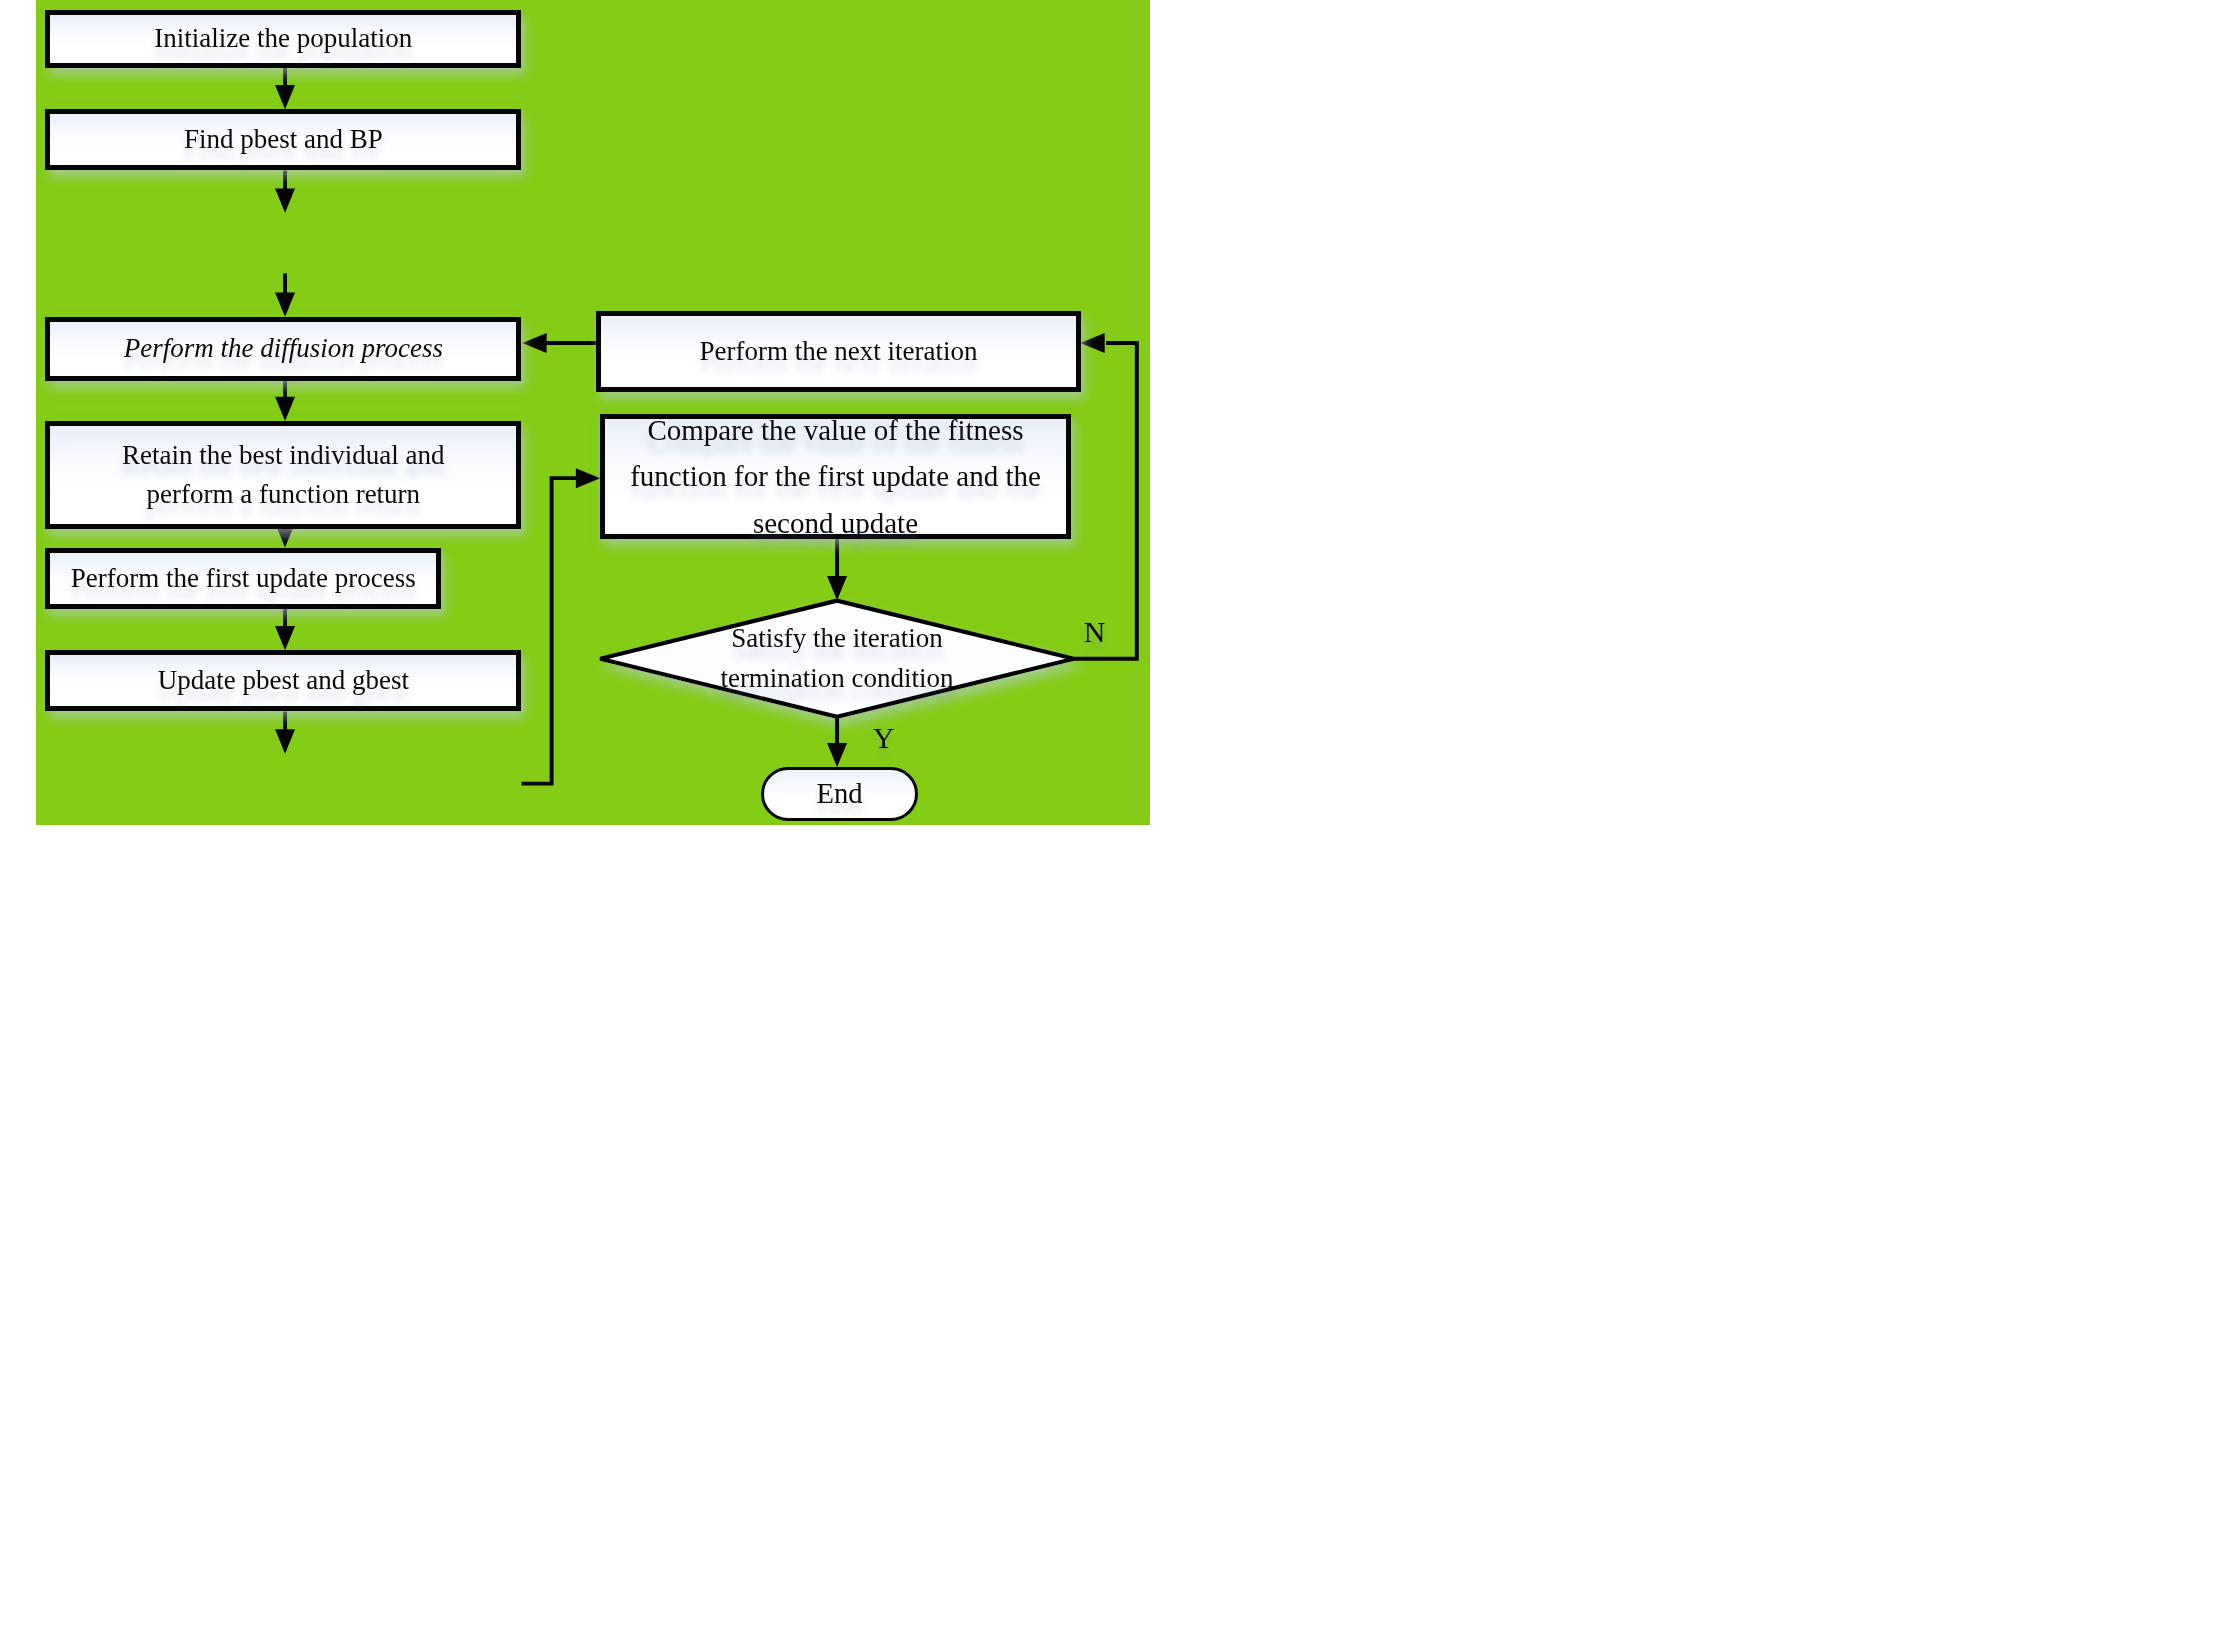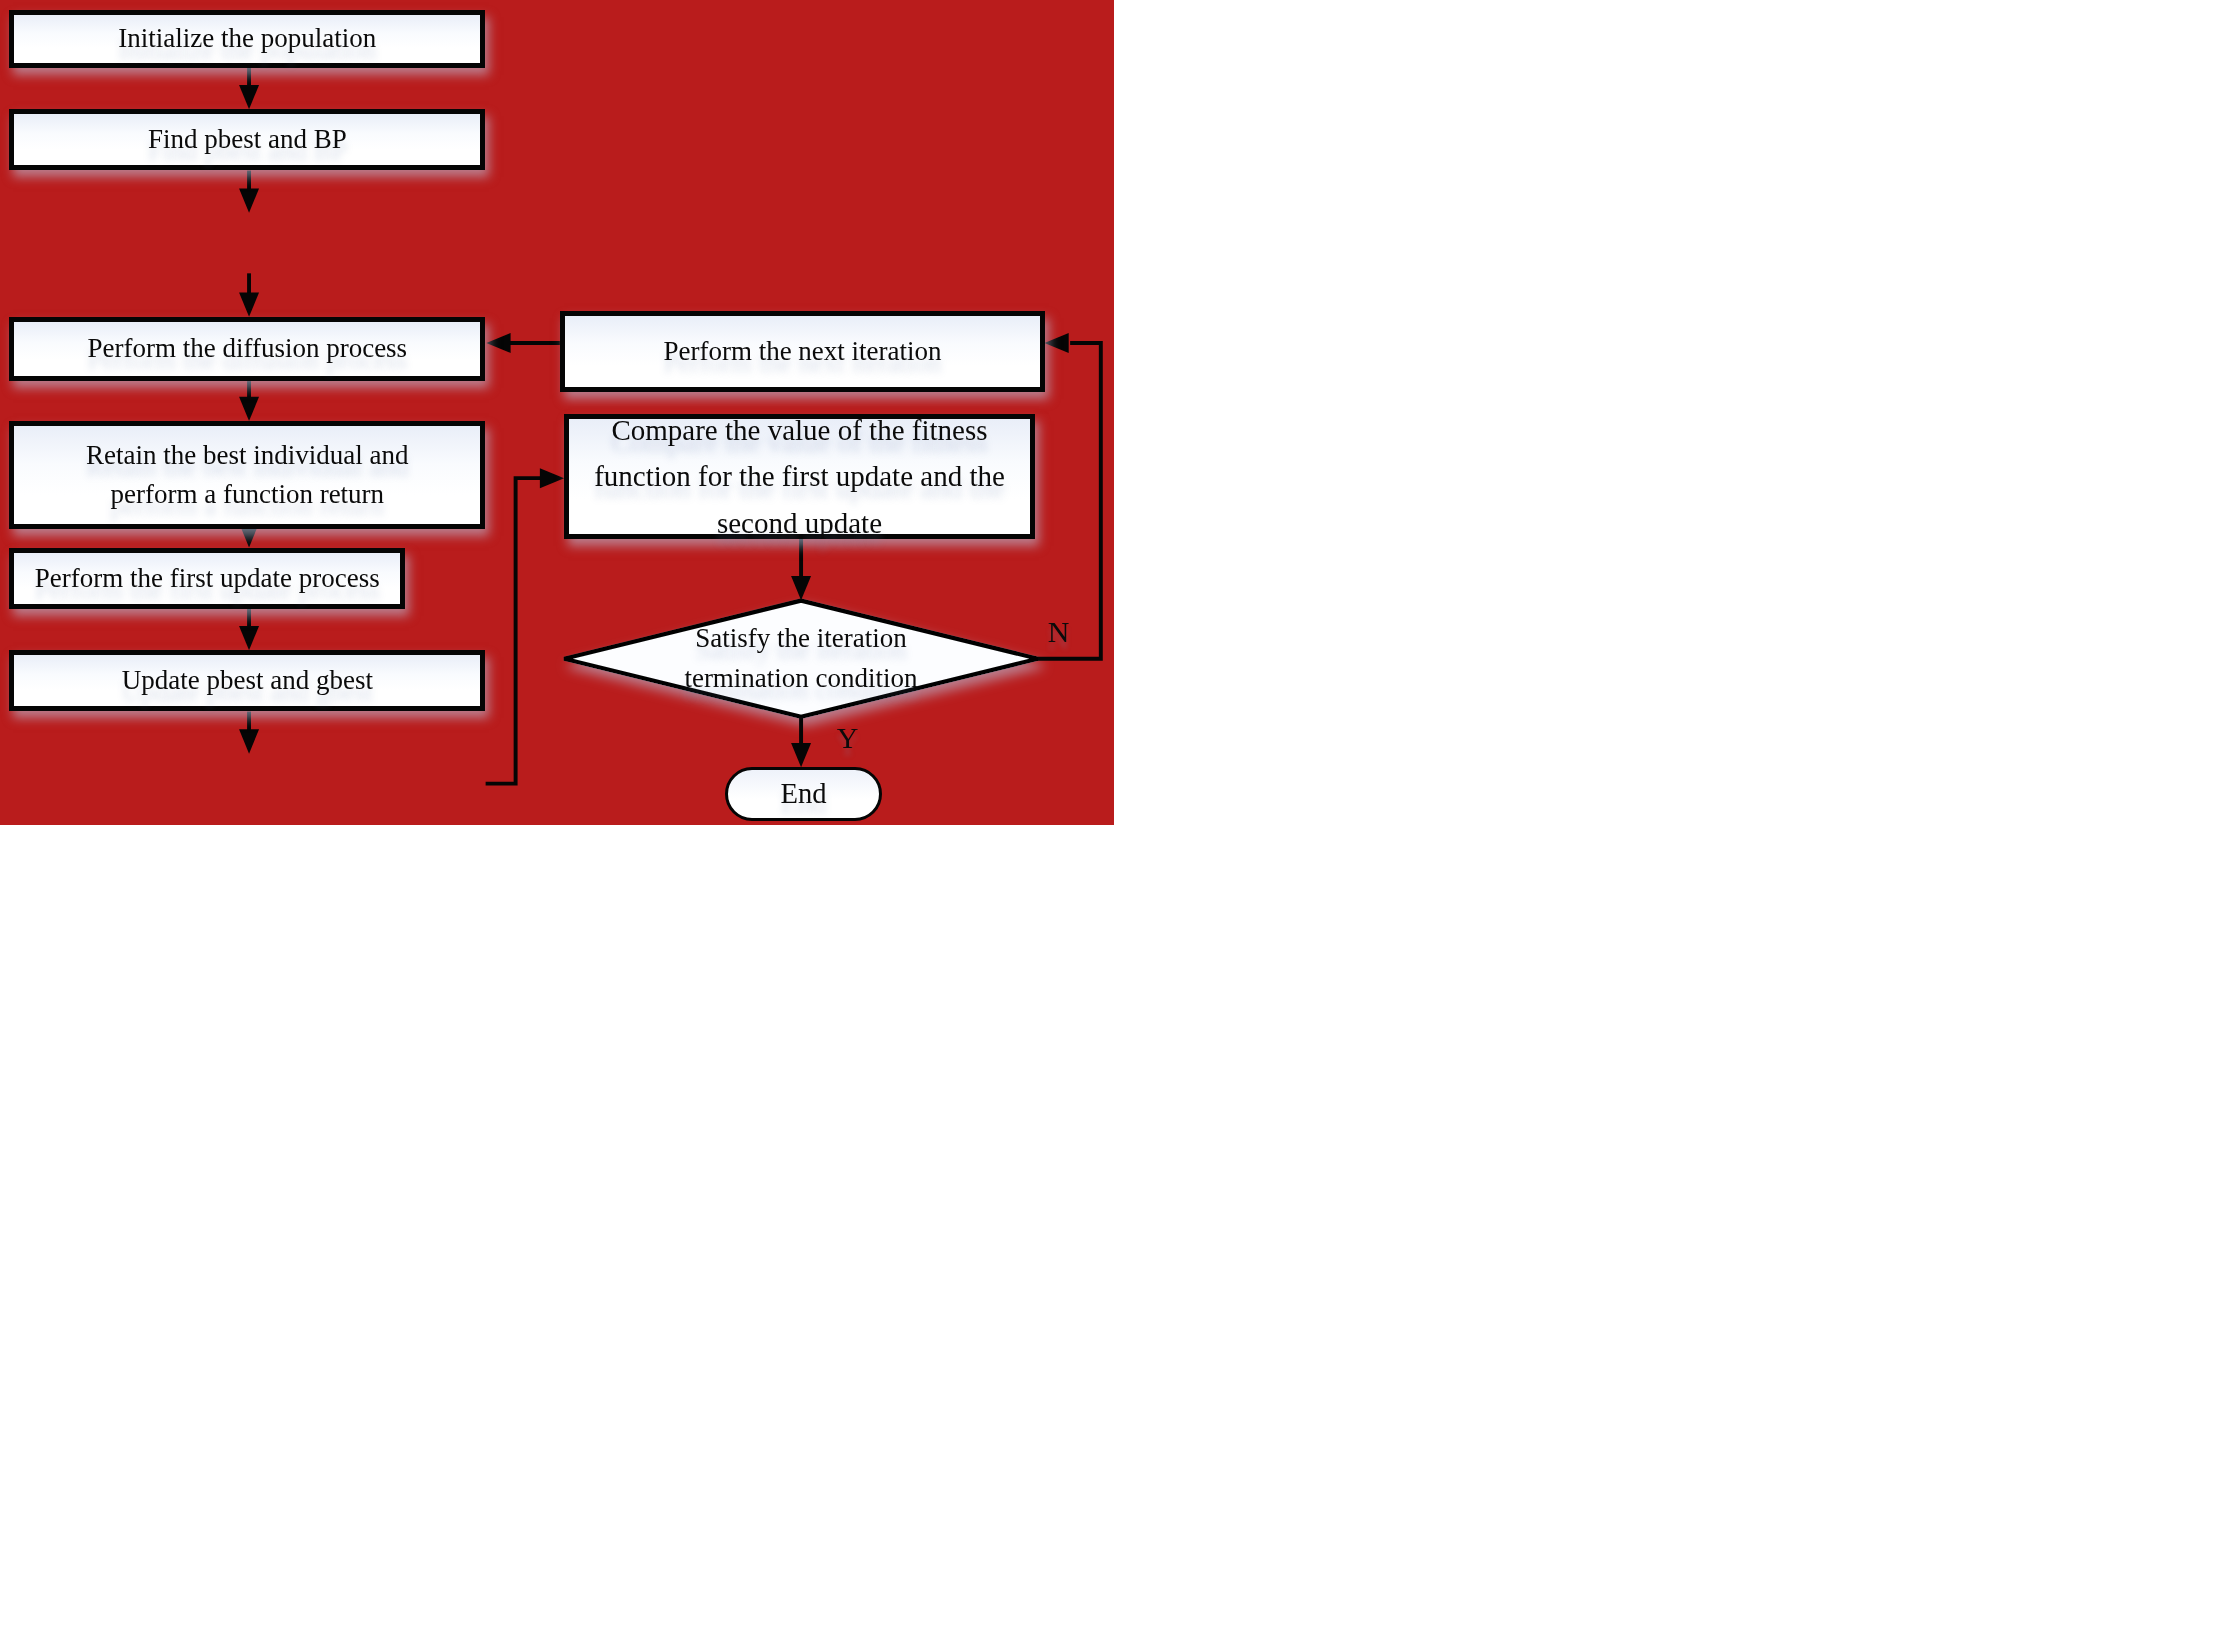--- a/index.html
+++ b/index.html
@@ -1,23 +1,24 @@
 <!DOCTYPE html>
 <html style="font-size:11.4px"><head>
 <meta charset="utf-8">
 <style>
   html, body { margin: 0; padding: 0; background: #ffffff; }
   .stage {
     position: relative;
     width: 1114px;
     height: 825px;
-    background: #b91c1c;
+    background: #84cc16;
     font-family: "Liberation Serif", "DejaVu Serif", serif;
     color: #0b0b0b;
     overflow: hidden;
+    margin-left: 36px;
   }
   .connectors {
     position: absolute;
     left: 0; top: 0;
     width: 1114px; height: 825px;
   }
   .node {
     position: absolute;
     box-sizing: border-box;
     border: 5px solid #050505;
@@ -138,21 +139,21 @@
       <polyline points="1454,923 1542,923 1542,480.5 1499,480.5" fill="none"></polyline>
       <polygon points="1497,466.5 1497,494.5 1463,480.5" fill="#050505" stroke="none"></polygon>
     </g>
   </svg>
 
   <div class="node nowrap" style="left:9.3px; top:10px;  width:476px; height:58px;">Initialize the population</div>
 
   <div class="node nowrap" style="left:9.3px; top:109px; width:476px; height:61px;">Find pbest and BP</div>
 
 
-  <div class="node nowrap" style="left:9.3px; top:317px; width:476px; height:64px;">Perform the diffusion process</div>
+  <div class="node nowrap" style="left:9.3px; top:317px; width:476px; height:64px;font-style:italic;">Perform the diffusion process</div>
 
   <div class="node" style="left:9.3px; top:421px; width:476px; height:108px;">Retain the best individual and
 perform a function return</div>
 
   <div class="node nowrap" style="left:9.3px; top:548px; width:396px; height:61px;">Perform the first update process</div>
 
   <div class="node nowrap" style="left:9.3px; top:650px; width:476px; height:61px;">Update pbest and gbest</div>
 
 
   <div class="node nowrap" style="left:560px; top:311px; width:485px; height:81px;">Perform the next iteration</div>

